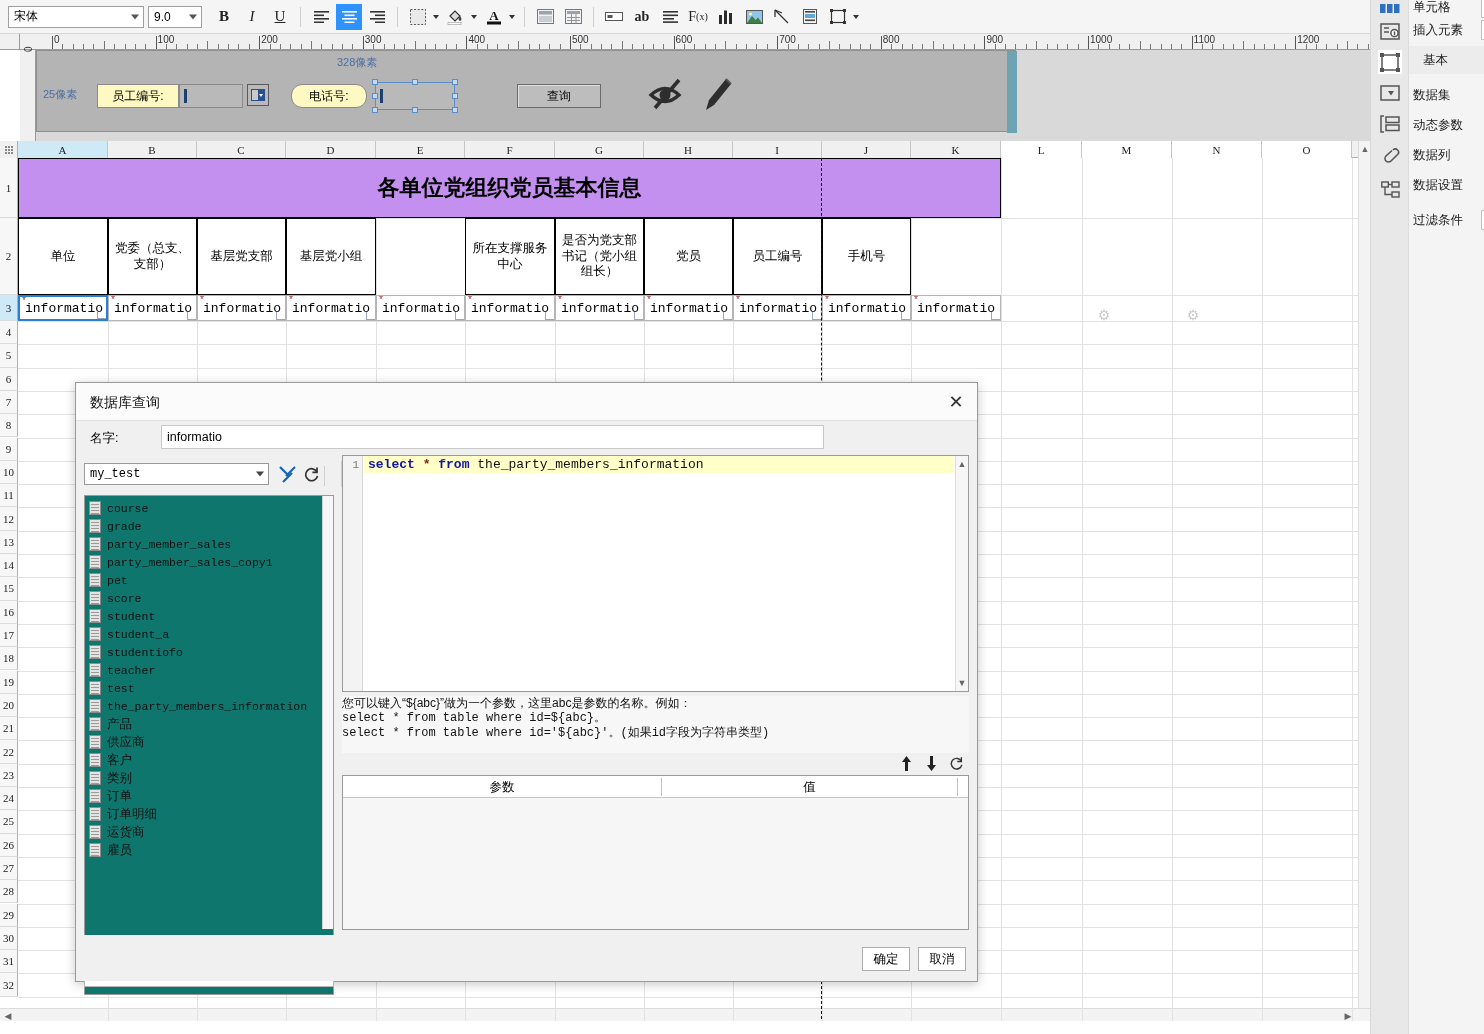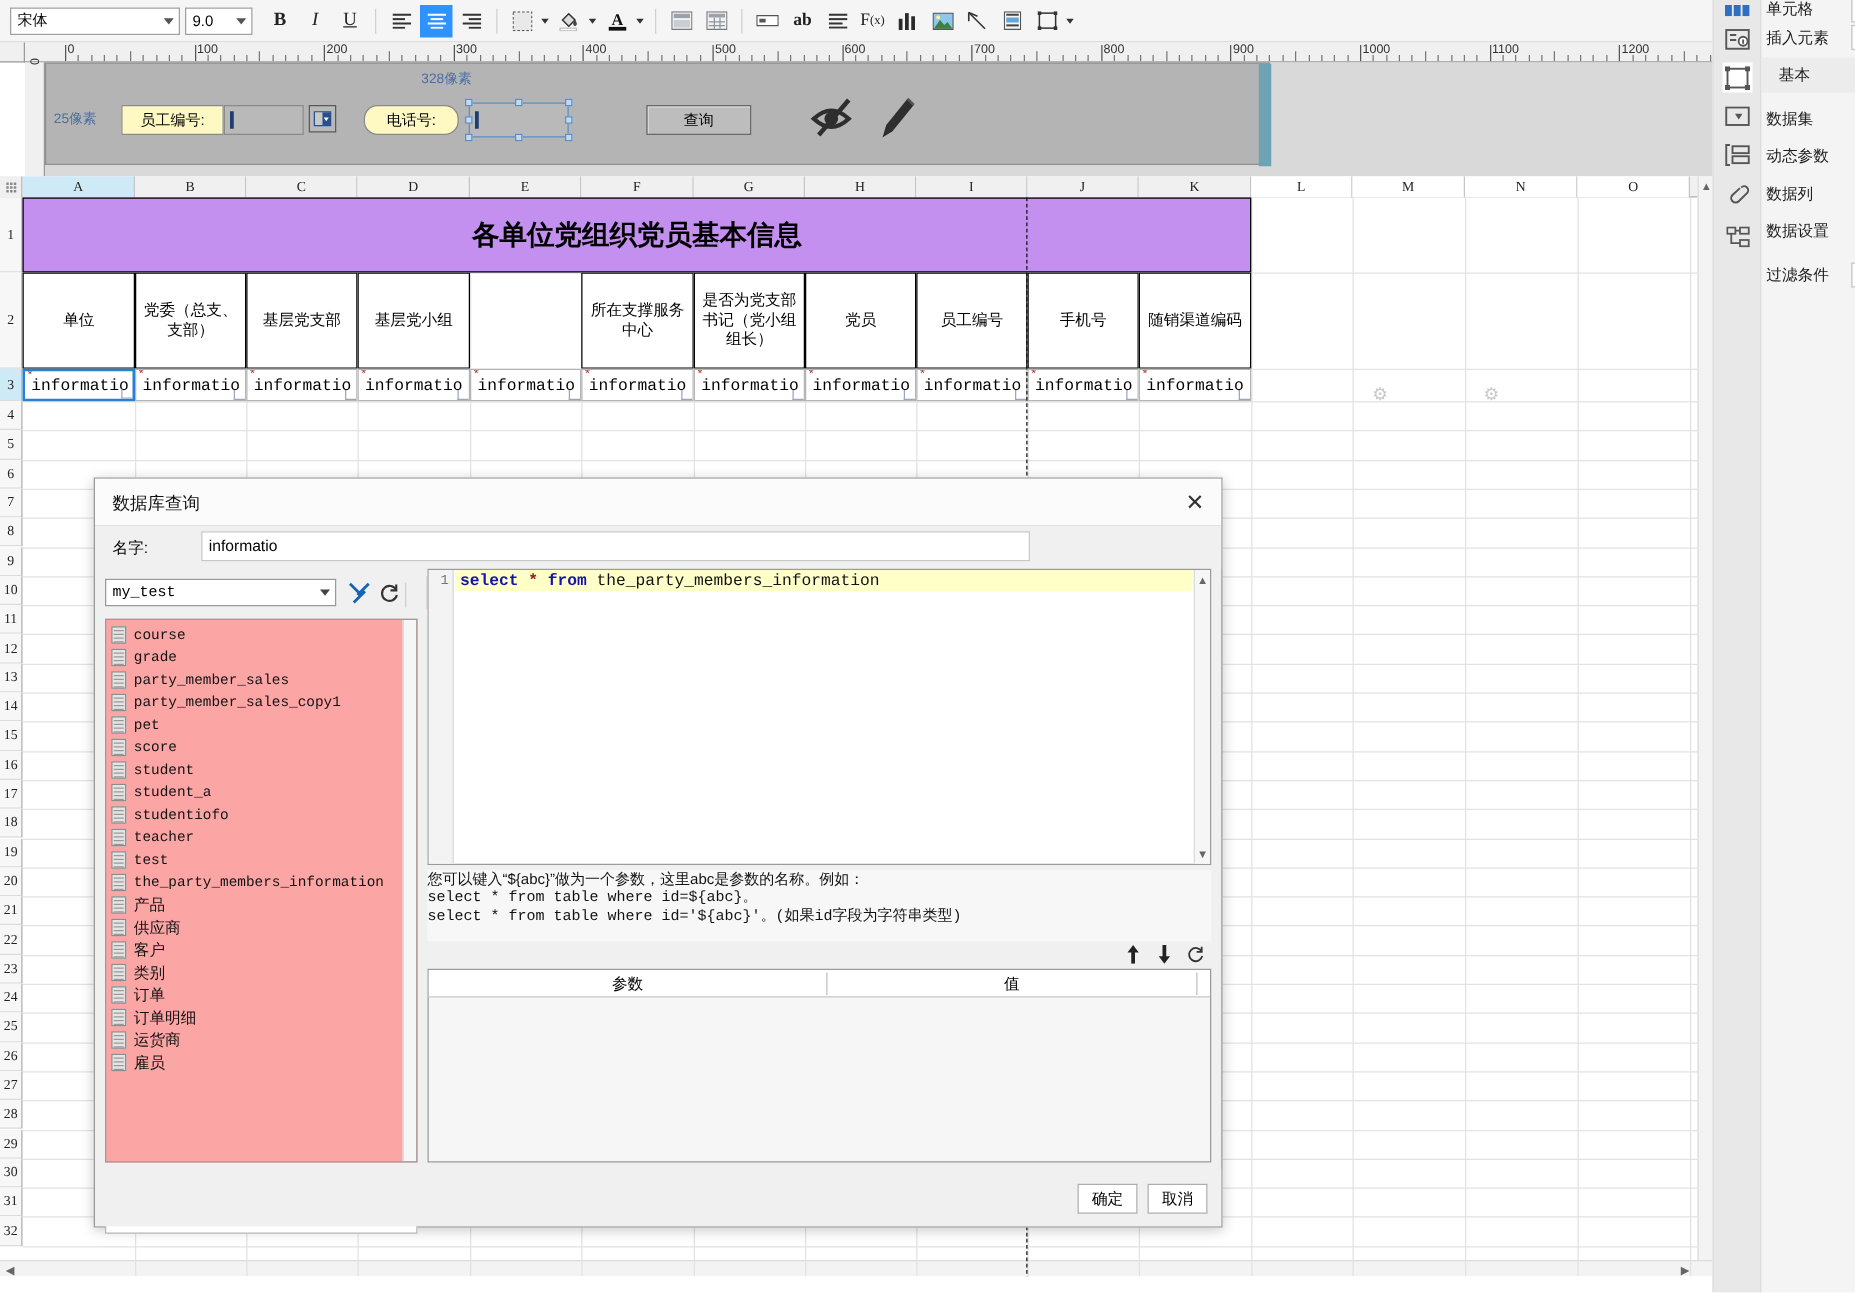--- a/index.html
+++ b/index.html
@@ -258,22 +258,22 @@
   .chk.on::after{content:""; position:absolute; left:4px; top:0px; width:4px;height:8px;
     border:solid #fff; border-width:0 2px 2px 0; transform: rotate(40deg);}
   .share-wrap { position:absolute; top:10px; font-size:12.5px; display:flex; align-items:center; gap:5px;}
   .mem-combo {
     position:absolute; top:8px; width:152px; height:22px; background:#f0f0f0;
     border:1px solid #b8b8b8; display:flex; align-items:center;
     justify-content:center; font-size:12.5px;
   }
   .mem-combo .combo-arrow { border-top-color:#444; right:5px;}
   .tablist {
-    position:absolute; left:0; top:40px; width:250px; height:435px;
-    background:#fca5a5; border:1px solid #9a9a9a; overflow:hidden;
+    position:absolute; left:0; top:40px; width:250px; height:500px;
+    background:#0f766e; border:1px solid #9a9a9a; overflow:hidden;
   }
   .tl-item { position:absolute; left:4px; height:18px; display:flex; align-items:center; gap:6px;
              font-size:12px; color:#111; }
   .tl-item .nm-mono { font-family:"Liberation Mono", monospace; font-size:11.5px;}
   .tl-item .nm-cjk { font-family:"Liberation Sans", sans-serif; font-size:12.5px;}
   .tbl-ico {
     width: 12px; height: 14px; background:#e4e4e4; border:1px solid #8c8c8c;
     position: relative; flex: 0 0 auto;
   }
   .tbl-ico::before{content:""; position:absolute; left:1px; top:2px; right:1px; height:1px; background:#9a9a9a;
@@ -807,21 +807,20 @@
       <div class="title-cell" style="left: 18px; top: 17px; width: 983px; height: 60px;">各单位党组织党员基本信息</div>
       <div class="hdr-cell" style="left: 18px; top: 77px; width: 90px; height: 77px;">单位</div>
       <div class="hdr-cell" style="left: 108px; top: 77px; width: 89px; height: 77px;">党委（总支、支部）</div>
       <div class="hdr-cell" style="left: 197px; top: 77px; width: 89px; height: 77px;">基层党支部</div>
       <div class="hdr-cell" style="left: 286px; top: 77px; width: 90px; height: 77px;">基层党小组</div>
       <div class="hdr-cell" style="left: 465px; top: 77px; width: 90px; height: 77px;">所在支撑服务中心</div>
       <div class="hdr-cell" style="left: 555px; top: 77px; width: 89px; height: 77px;">是否为党支部书记（党小组组长）</div>
       <div class="hdr-cell" style="left: 644px; top: 77px; width: 89px; height: 77px;">党员</div>
       <div class="hdr-cell" style="left: 733px; top: 77px; width: 89px; height: 77px;">员工编号</div>
       <div class="hdr-cell" style="left: 822px; top: 77px; width: 89px; height: 77px;">手机号</div>
-      <div class="hdr-cell" style="left: 911px; top: 77px; width: 90px; height: 77px;">随销渠道编码</div>
       <div class="data-cell active" style="left: 18px; top: 154px; width: 90px; height: 26px;">
         <span class="ast">*</span>
         <span style="margin-left: 4px;">informatio</span>
         <span class="cellmark"></span>
       </div>
       <div class="data-cell" style="left: 108px; top: 154px; width: 89px; height: 26px;">
         <span class="ast">*</span>
         <span style="margin-left: 4px;">informatio</span>
         <span class="cellmark"></span>
       </div>

